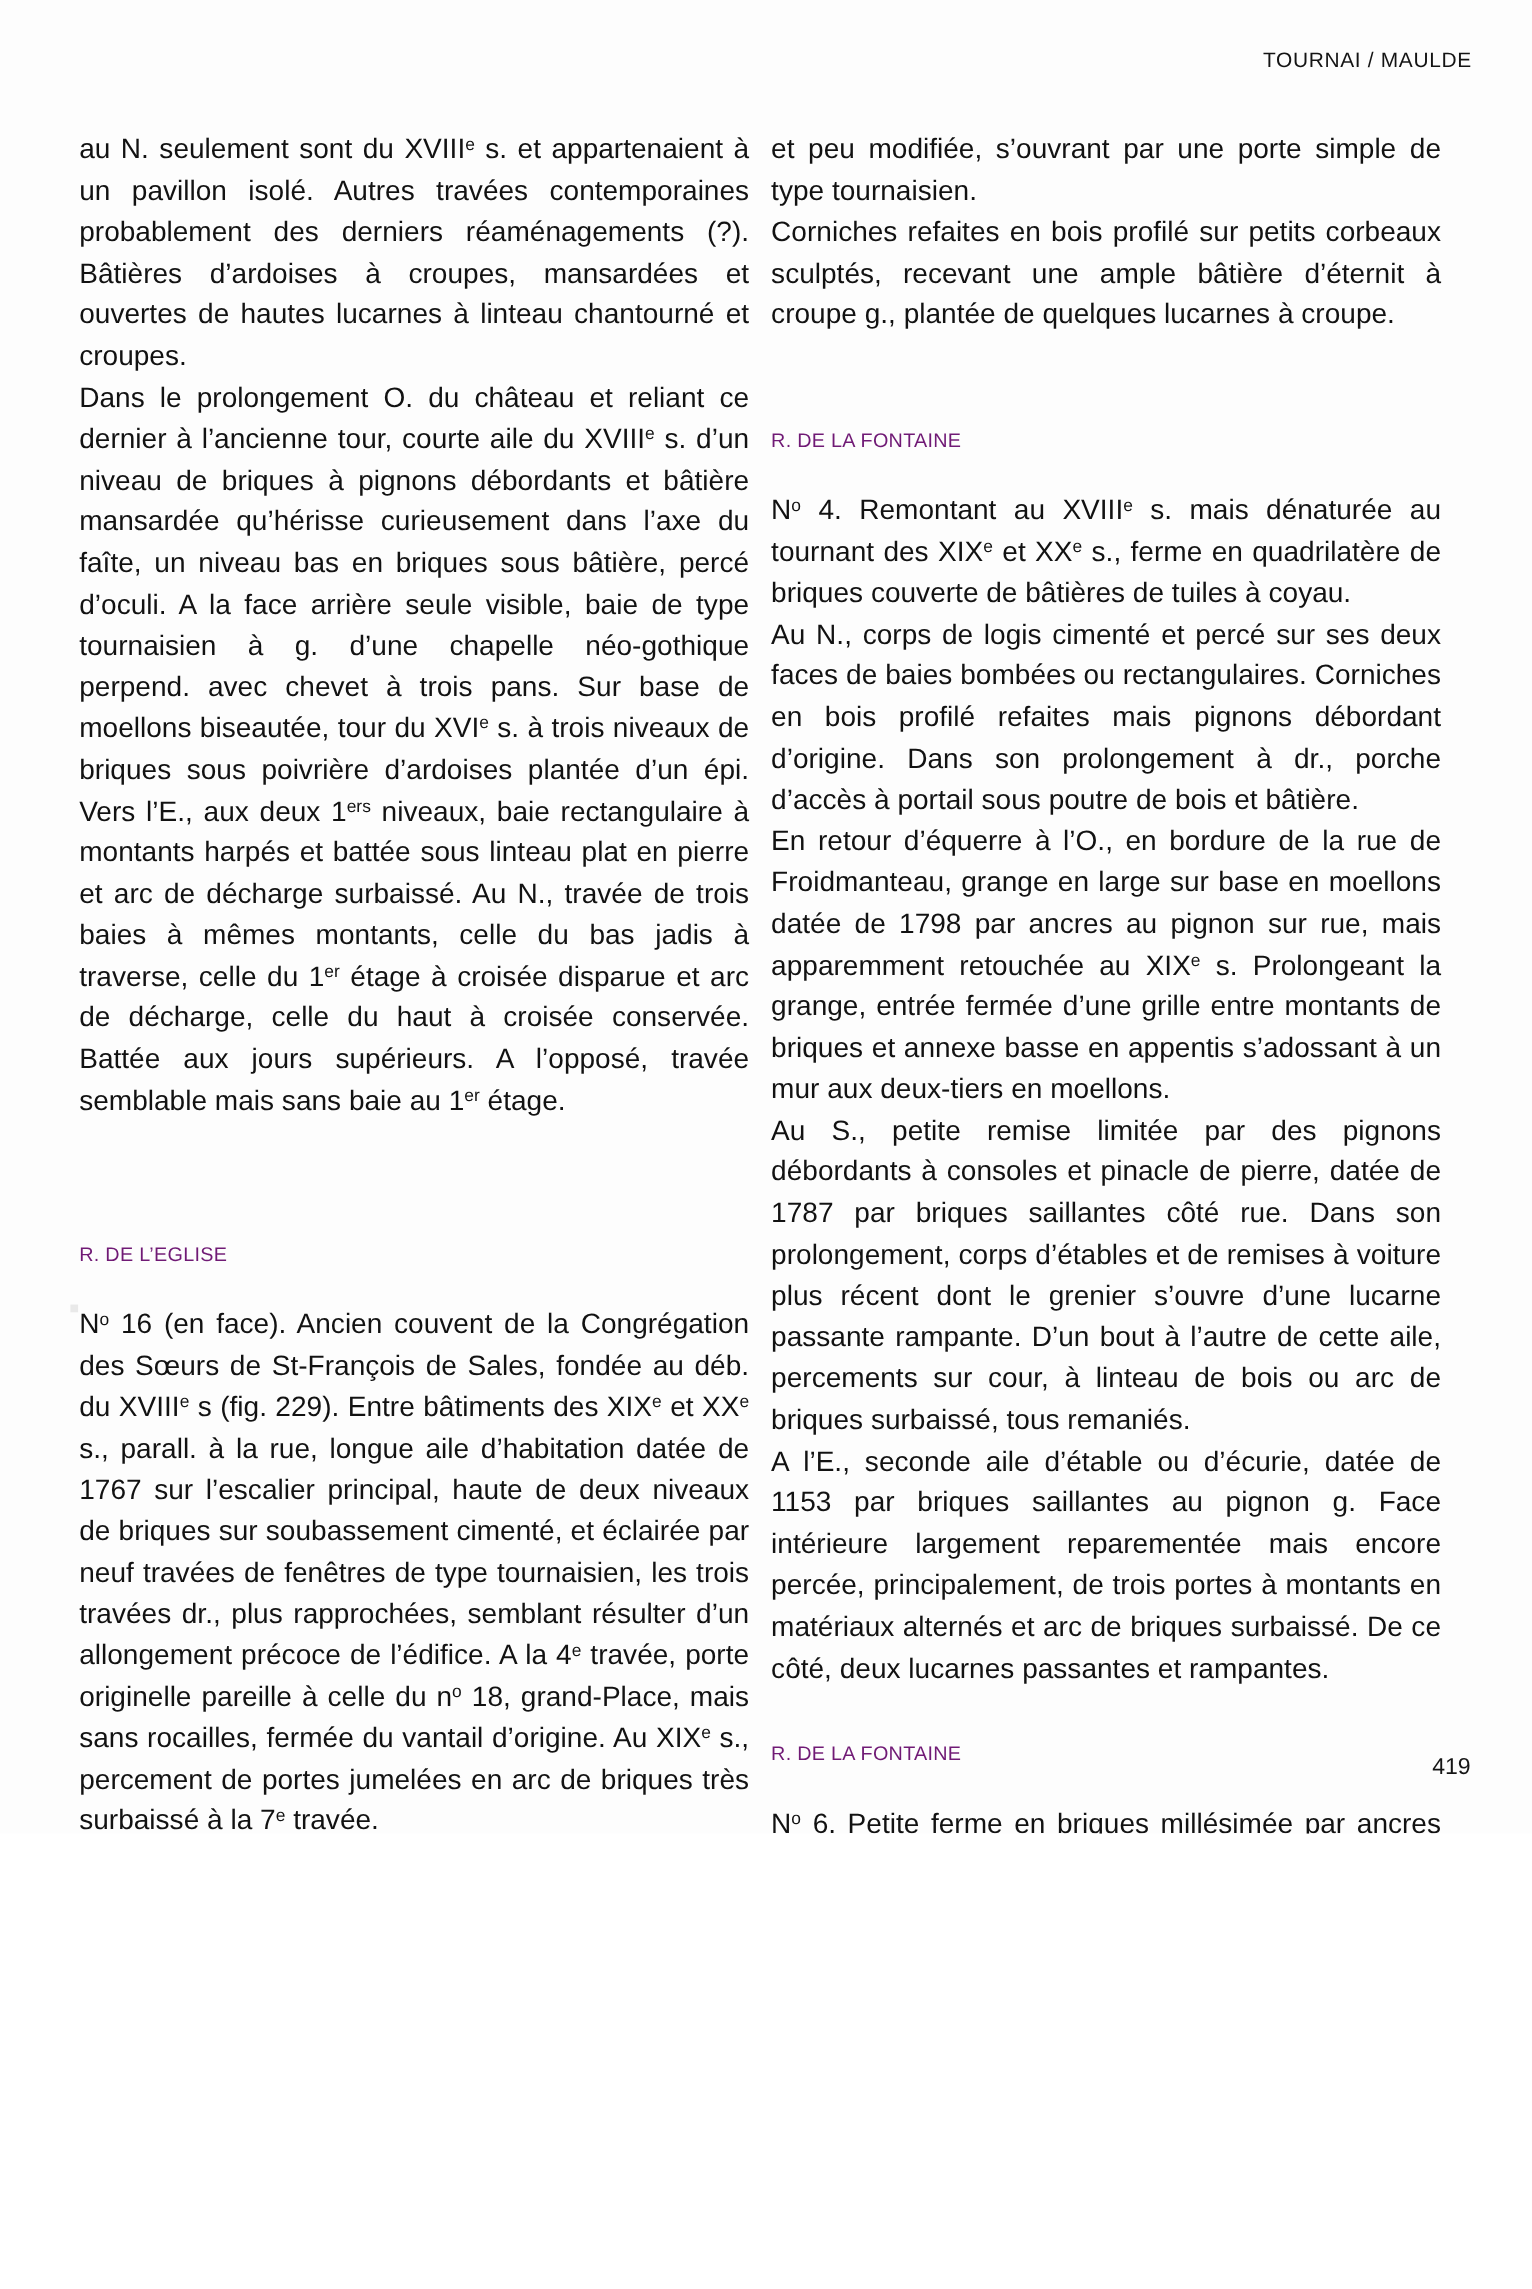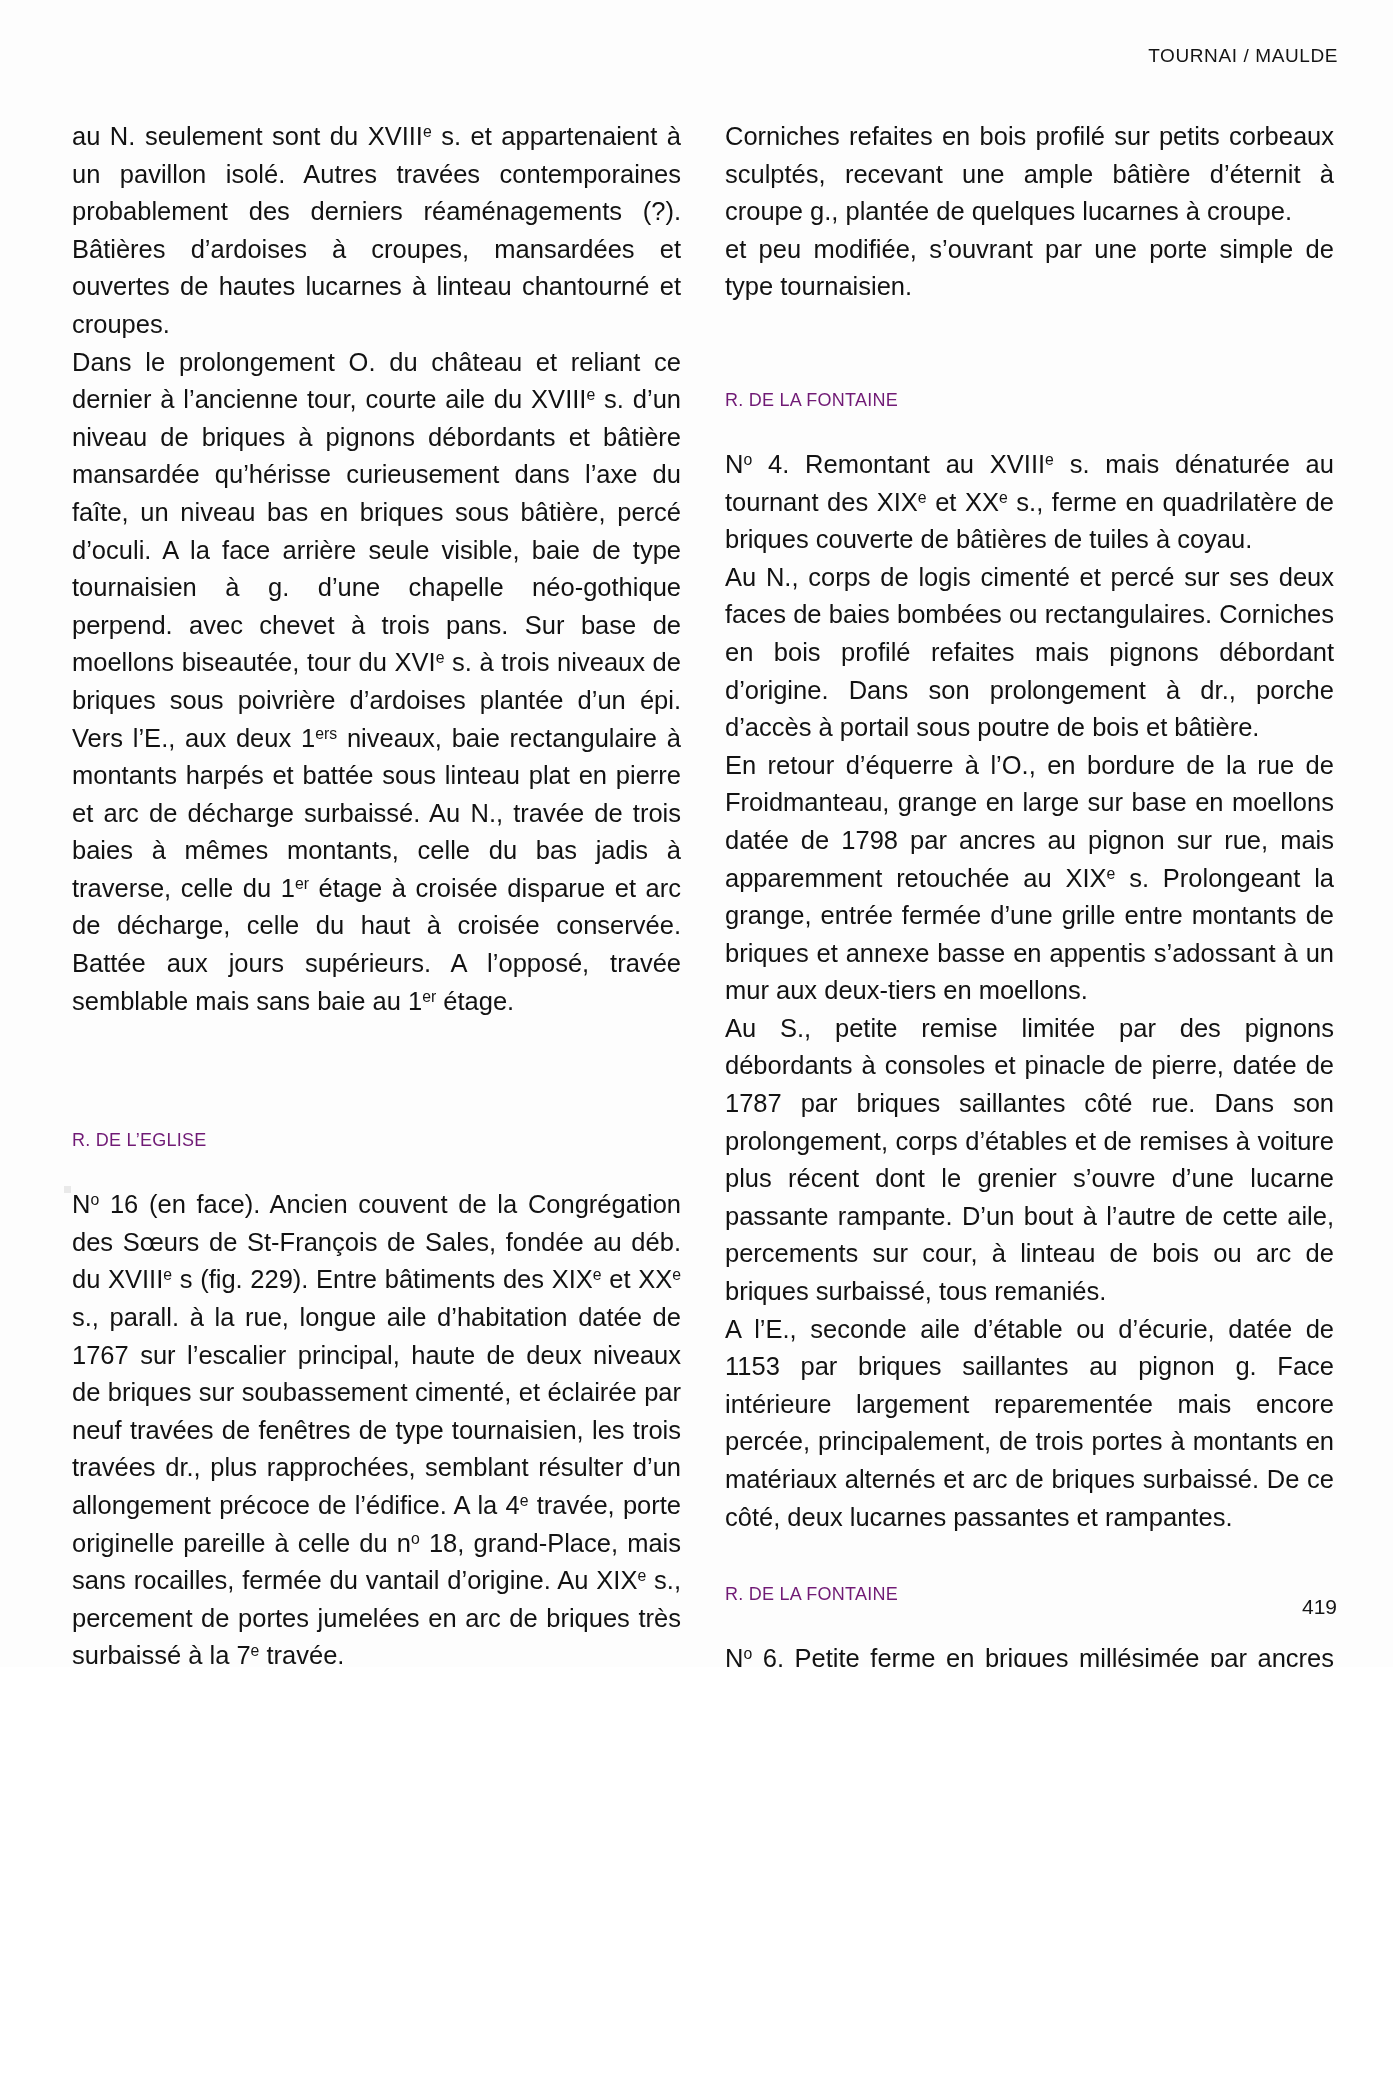--- a/index.html
+++ b/index.html
@@ -33,21 +33,21 @@
     white-space: nowrap;
   }
 
   
   .columns {
     position: absolute;
     top: 118px;
     left: 72px;
     width: 1262px;
     display: flex;
-    gap: 44px;
+    gap: 20px;
   }
   .col {
     width: 609px;
   }
 
   
   .para {
     font-size: 25.5px;
     line-height: 37.6px;
     text-align: justify;
@@ -143,23 +143,23 @@
       <div class="gap-head"></div>
 
       <p class="para">N<sup>o</sup> 16 (en face). Ancien couvent de la Congrégation des Sœurs de St-François de Sales, fondée au déb. du XVIII<sup>e</sup> s (fig. 229). Entre bâtiments des XIX<sup>e</sup> et XX<sup>e</sup> s., parall. à la rue, longue aile d’habitation datée de 1767 sur l’escalier principal, haute de deux niveaux de briques sur soubassement cimenté, et éclairée par neuf travées de fenêtres de type tournaisien, les trois travées dr., plus rapprochées, semblant résulter d’un allongement précoce de l’édifice. A la 4<sup>e</sup> travée, porte originelle pareille à celle du n<sup>o</sup> 18, grand-Place, mais sans rocailles, fermée du vantail d’origine. Au XIX<sup>e</sup> s., percement de portes jumelées en arc de briques très surbaissé à la 7<sup>e</sup> travée.</p>
 
       <p class="para last-left">Face arrière chaulée, de même structure</p>
 
     </div>
 
     <div class="col">
 
+      <p class="para">et peu modifiée, s’ouvrant par une porte simple de type tournaisien.</p>
+
       <p class="para">Corniches refaites en bois profilé sur petits corbeaux sculptés, recevant une ample bâtière d’éternit à croupe g., plantée de quelques lucarnes à croupe.</p>
-
-      <p class="para">et peu modifiée, s’ouvrant par une porte simple de type tournaisien.</p>
 
       <div class="gap-cite"></div>
 
 
       <div class="gap-sm"></div>
       <div class="gap-sm"></div>
 
       <p class="street-head">R. DE LA FONTAINE</p>
 
       <div class="gap-head"></div>

